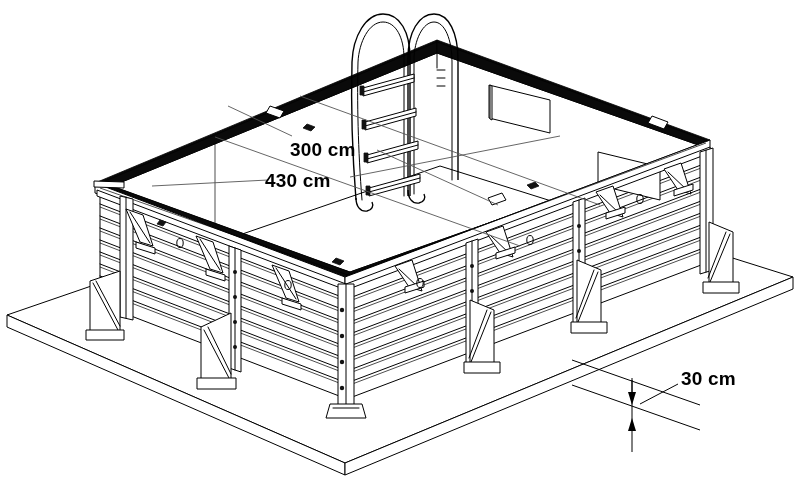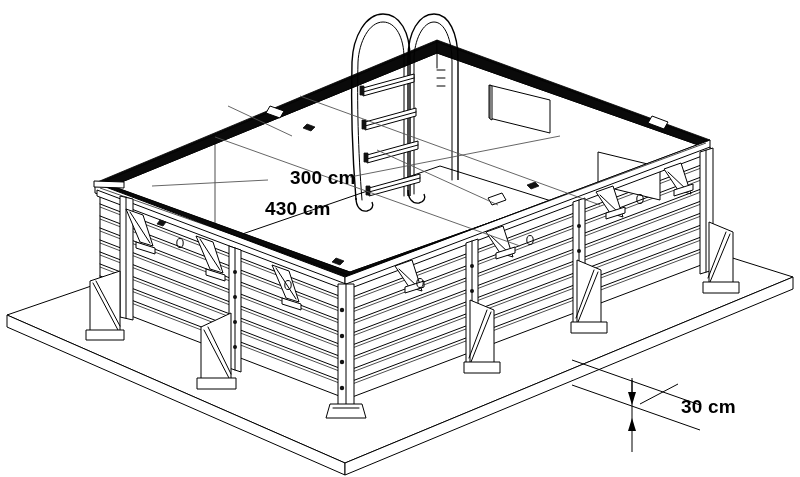--- a/index.html
+++ b/index.html
@@ -9,21 +9,20 @@
   #stage svg{position:absolute;left:0;top:0;display:block;}
   .dim-label{
     position:absolute;
     font-family:"Liberation Sans",sans-serif;
     font-size:19px;
     font-weight:700;
     color:#000000;
     white-space:nowrap;
     letter-spacing:0.2px;
     line-height:1;
-    margin-top:28px;
   }
   #label-300{left:290px;top:140px;}
   #label-430{left:265px;top:171px;}
   #label-20{left:681px;top:369px;}
 </style>
 </head>
 <body>
 
 <div id="stage">
 

